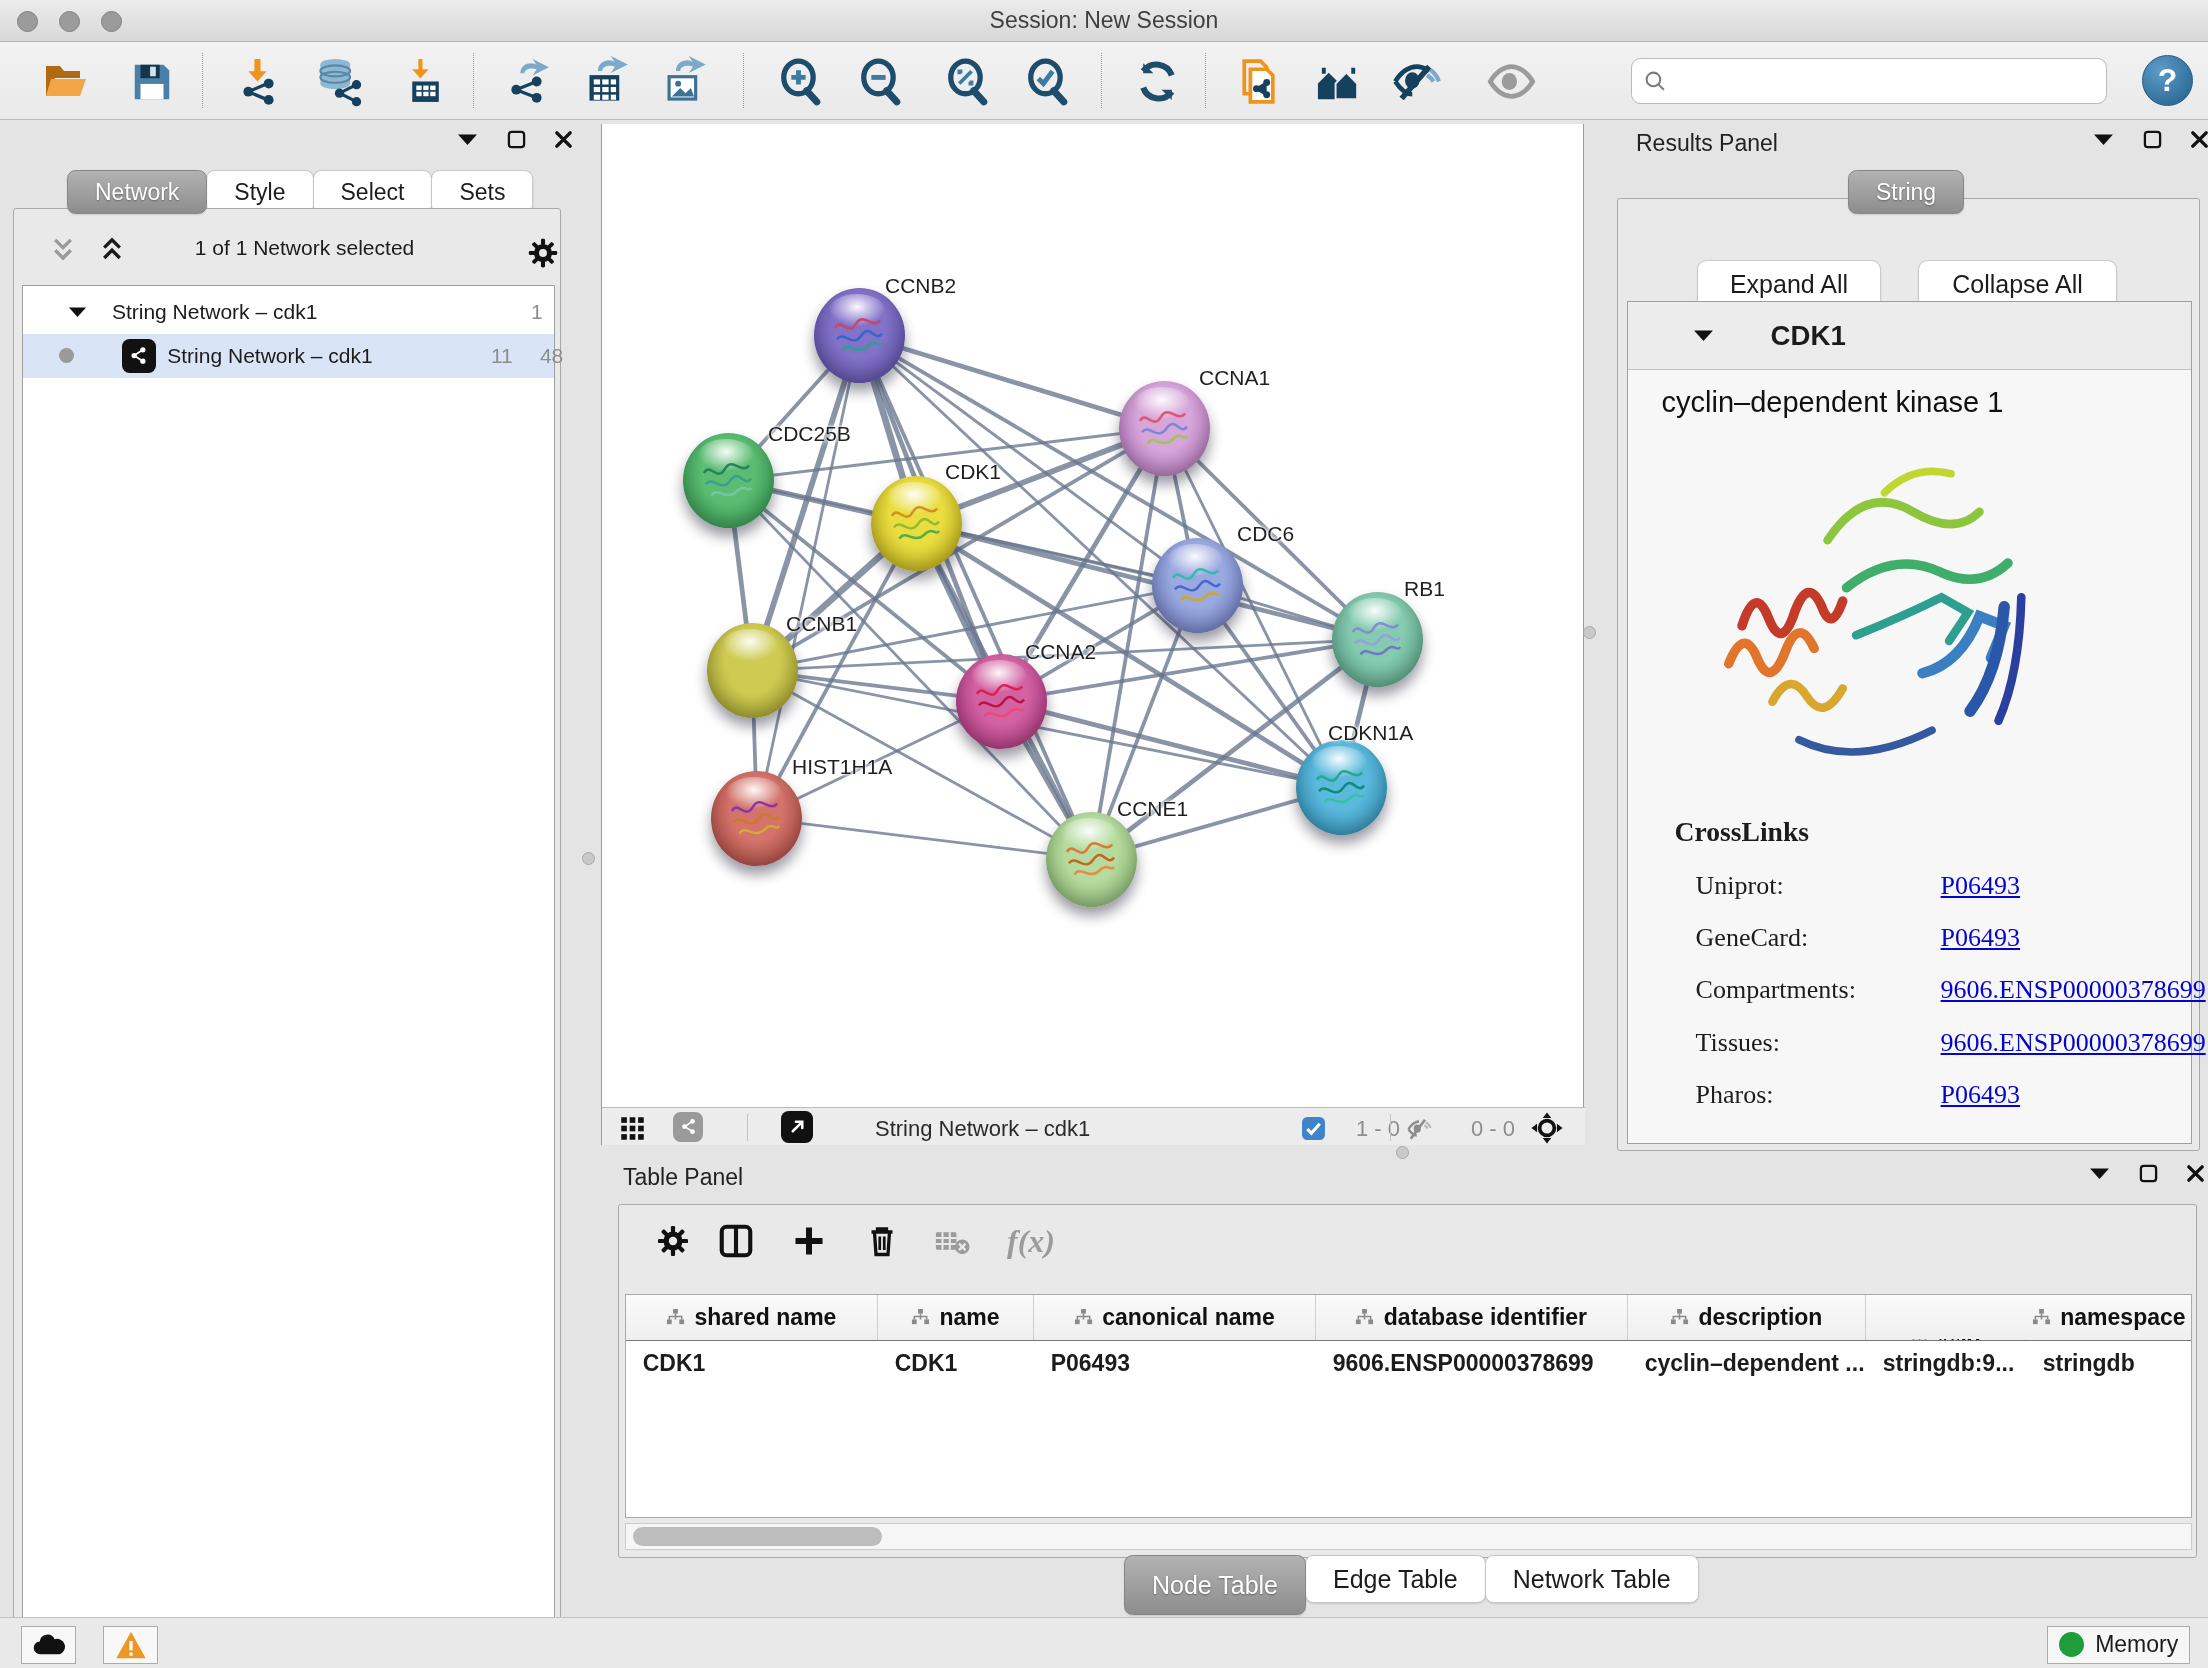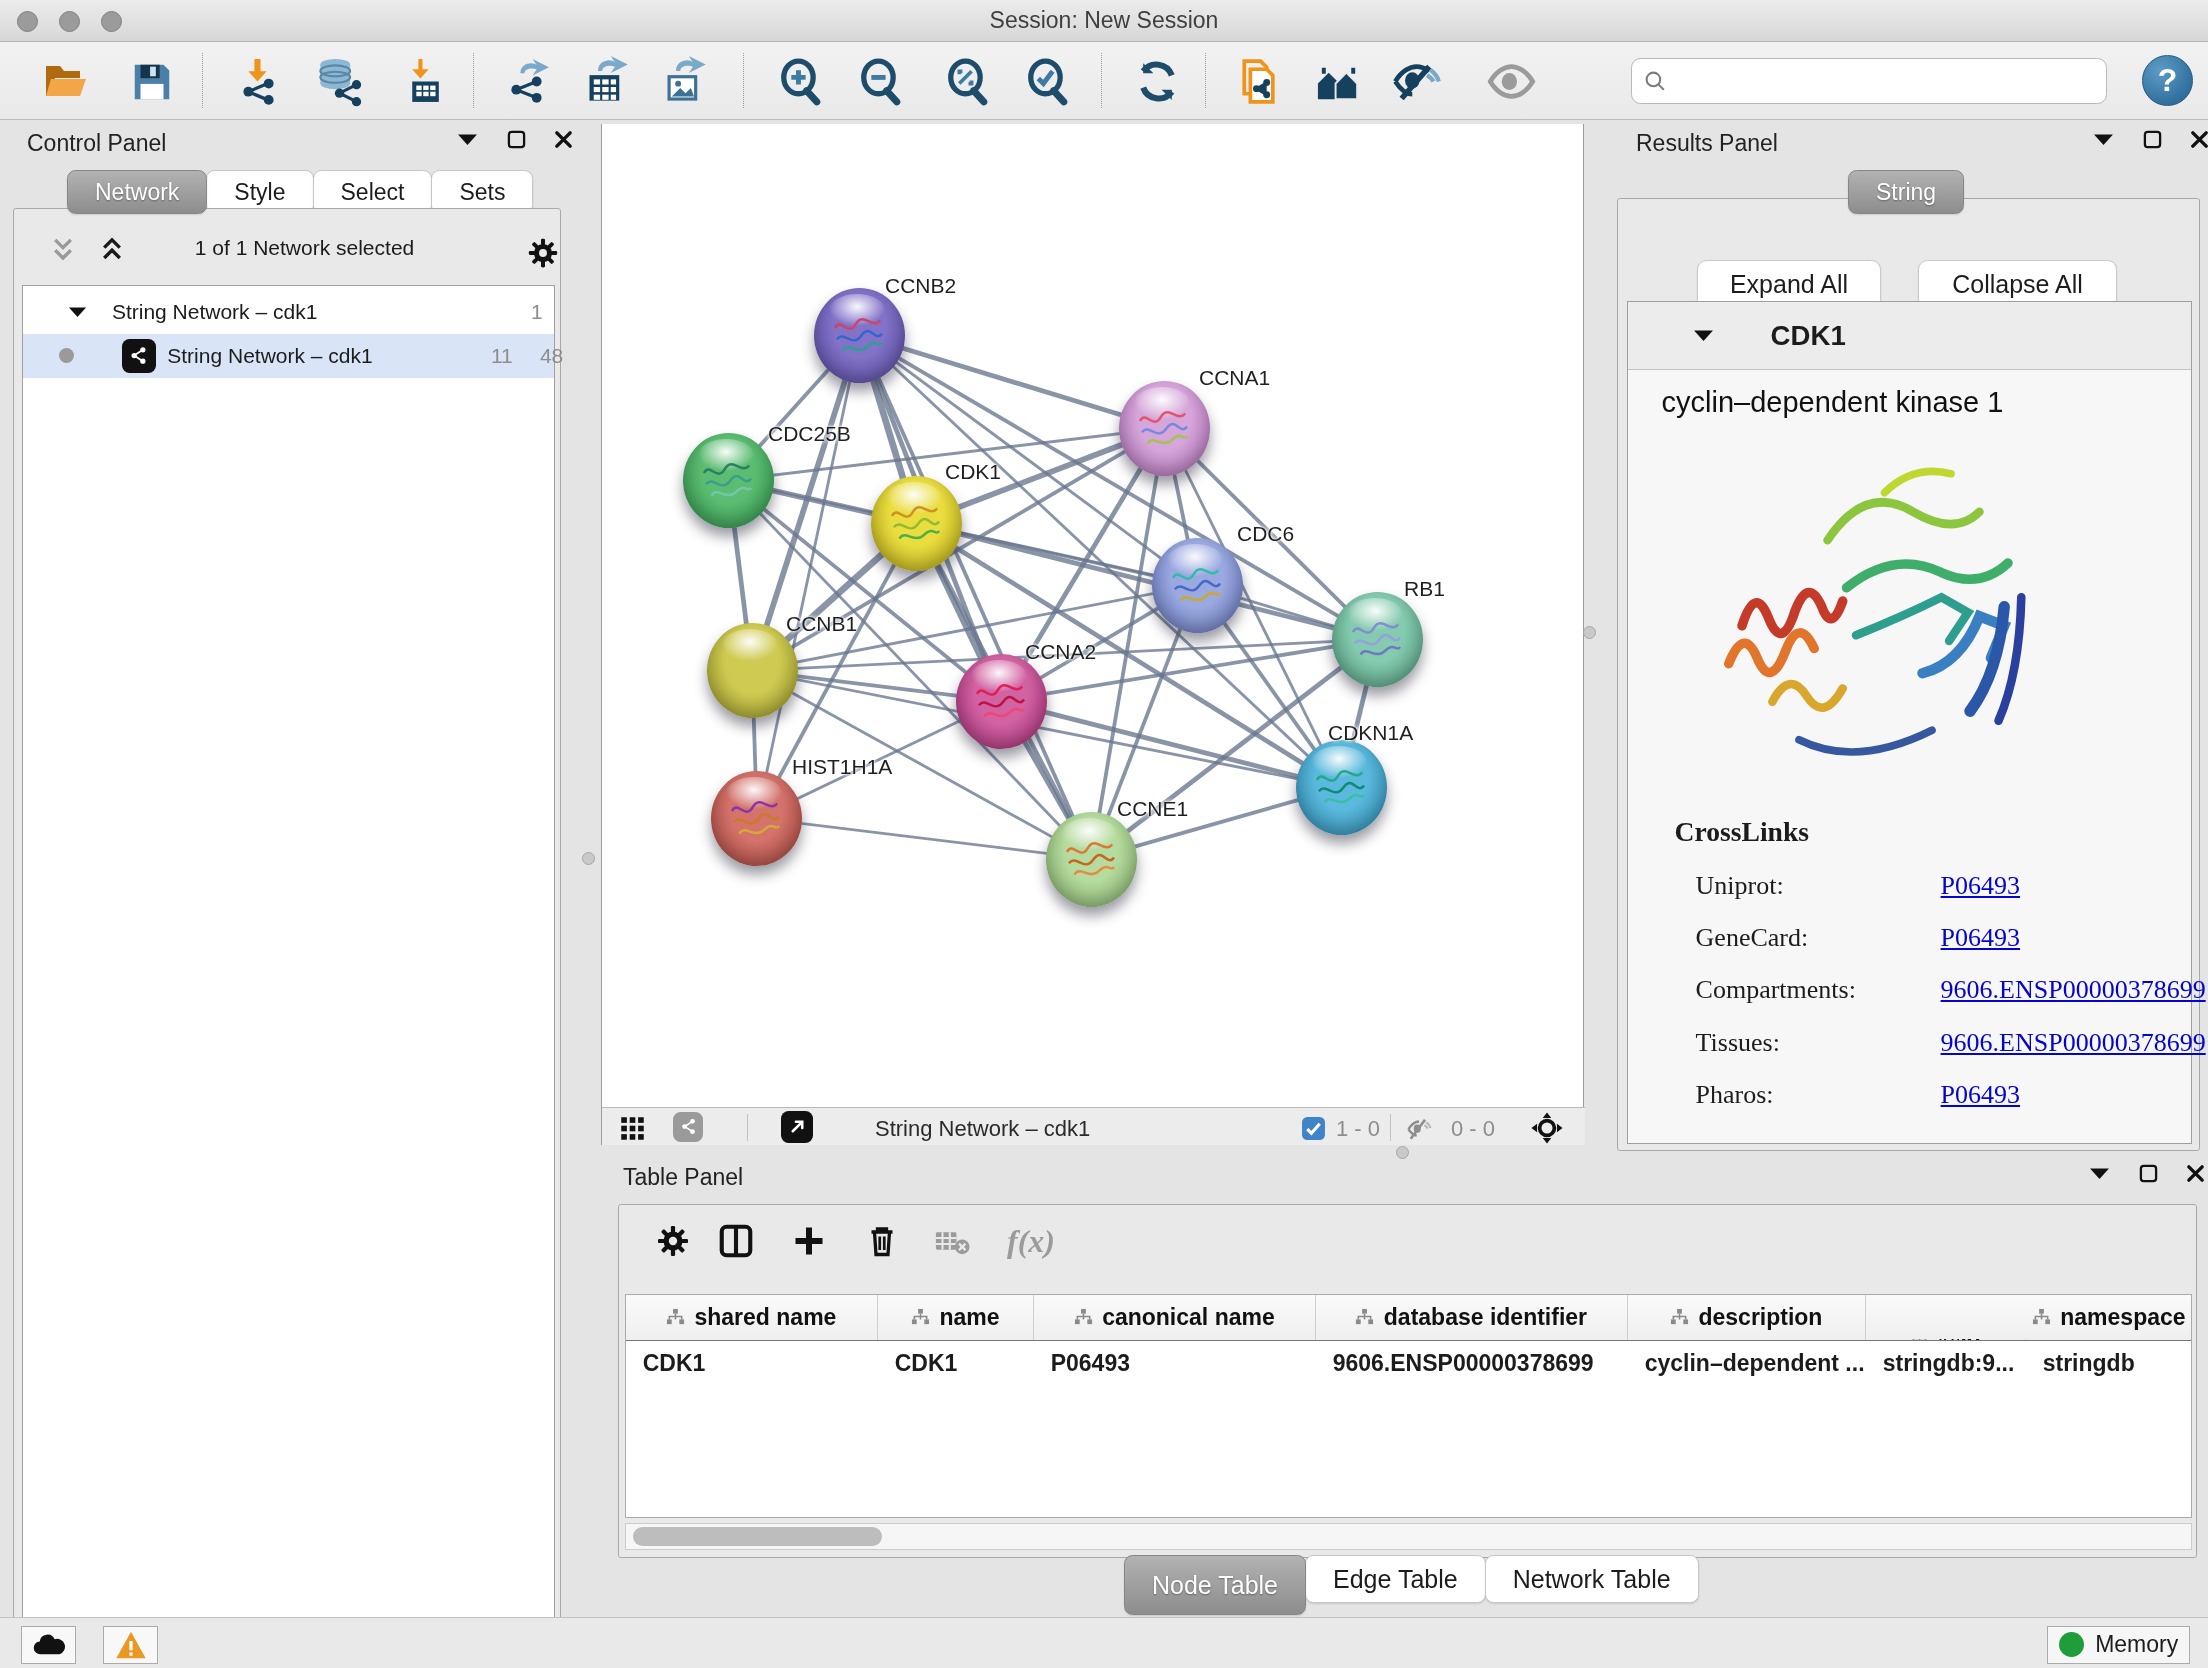--- a/index.html
+++ b/index.html
@@ -54,21 +54,21 @@
     box-shadow:0 8.6px 12.4px rgba(30,30,50,.45), inset 0 -7.6px 15px rgba(0,0,0,.22); }
   .node::before { content:""; position:absolute; left:16%; top:6%; width:62%; height:34%;
     background:radial-gradient(ellipse at 50% 40%, rgba(255,255,255,.95), rgba(255,255,255,0) 72%); border-radius:50%; }
   .node svg { position:absolute; left:17px; top:23px; }
   .nlabel { position:absolute; font-size:21px; color:#1f1f1f; white-space:nowrap;
     text-shadow:0 0 5.7px #fff, 0 0 3.8px #fff, 0 0 1.9px #fff; }
   .netfooter { position:absolute; left:0; top:983px; width:983px; height:38px; background:#ececec;
     border-top:1px solid #b9b9b9; display:flex; align-items:center; }
   .ffitem { position:absolute; display:flex; align-items:center; }
   .fsep { position:absolute; top:5.7px; height:27px; border-left:1px solid #c3c3c3; }
-  .fcount { font-size:22px; color:#8d8d8d; }
+  .fcount { font-size:22px; color:#8d8d8d;margin-left:20px; }
   .fname { font-size:22px; color:#2a2a2a; }
 
   
   .results { position:absolute; left:1617px; top:124px; width:592px; height:1027px; }
   .res-box { position:absolute; left:0px; top:74px; width:583px; height:953px; }
   .resbtn { position:absolute; top:61px; height:49px; background:#fff; border:1px solid #c9c9c9; border-radius:9.5px;
     font-size:25px; display:flex; align-items:center; justify-content:center; box-shadow:0 1px 1.9px rgba(0,0,0,.12); }
   .protein-box { position:absolute; left:8.6px; top:102px; width:565px; height:843px; background:#f7f7f7; border:1px solid #9f9f9f; }
   .pb-head { position:absolute; left:0; top:0; width:100%; height:68px; background:#ececec; border-bottom:1px solid #c2c2c2;
     display:flex; align-items:center; }
@@ -294,23 +294,20 @@
         <path d="M15 15l5 5" stroke="#7d7d7d" stroke-width="2"></path>
       </svg>
     <input type="text" value="" style="">
   </div>
   <div class="helpbtn">
       <span>?</span>
     </div>
 </div>
 
 <div class="control">
-  <div class="phead" style="left:27px; top:0; width:533px">
-    <span>Control Panel</span>
-  </div>
   <div class="phead-icons" style="left:457px; top:5.7px">
     <svg width="21" height="13.3" viewBox="0 0 20 12">
         <path d="M1 1h18L10 11z" fill="#111"></path>
       </svg>
     <svg width="19" height="19" viewBox="0 0 20 20" fill="none">
         <rect x="2" y="2" width="16" height="16" rx="3" stroke="#111" stroke-width="2.4"></rect>
       </svg>
     <svg width="19" height="19" viewBox="0 0 20 20">
         <path d="M3 3l14 14M17 3 3 17" stroke="#111" stroke-width="3.6" stroke-linecap="round"></path>
       </svg>

